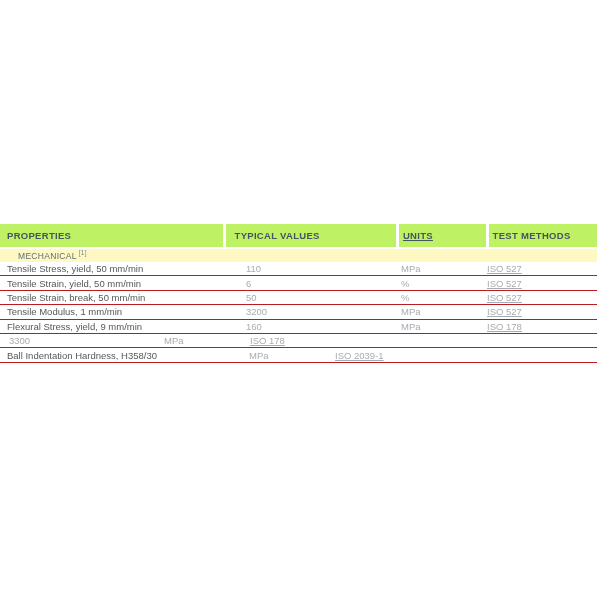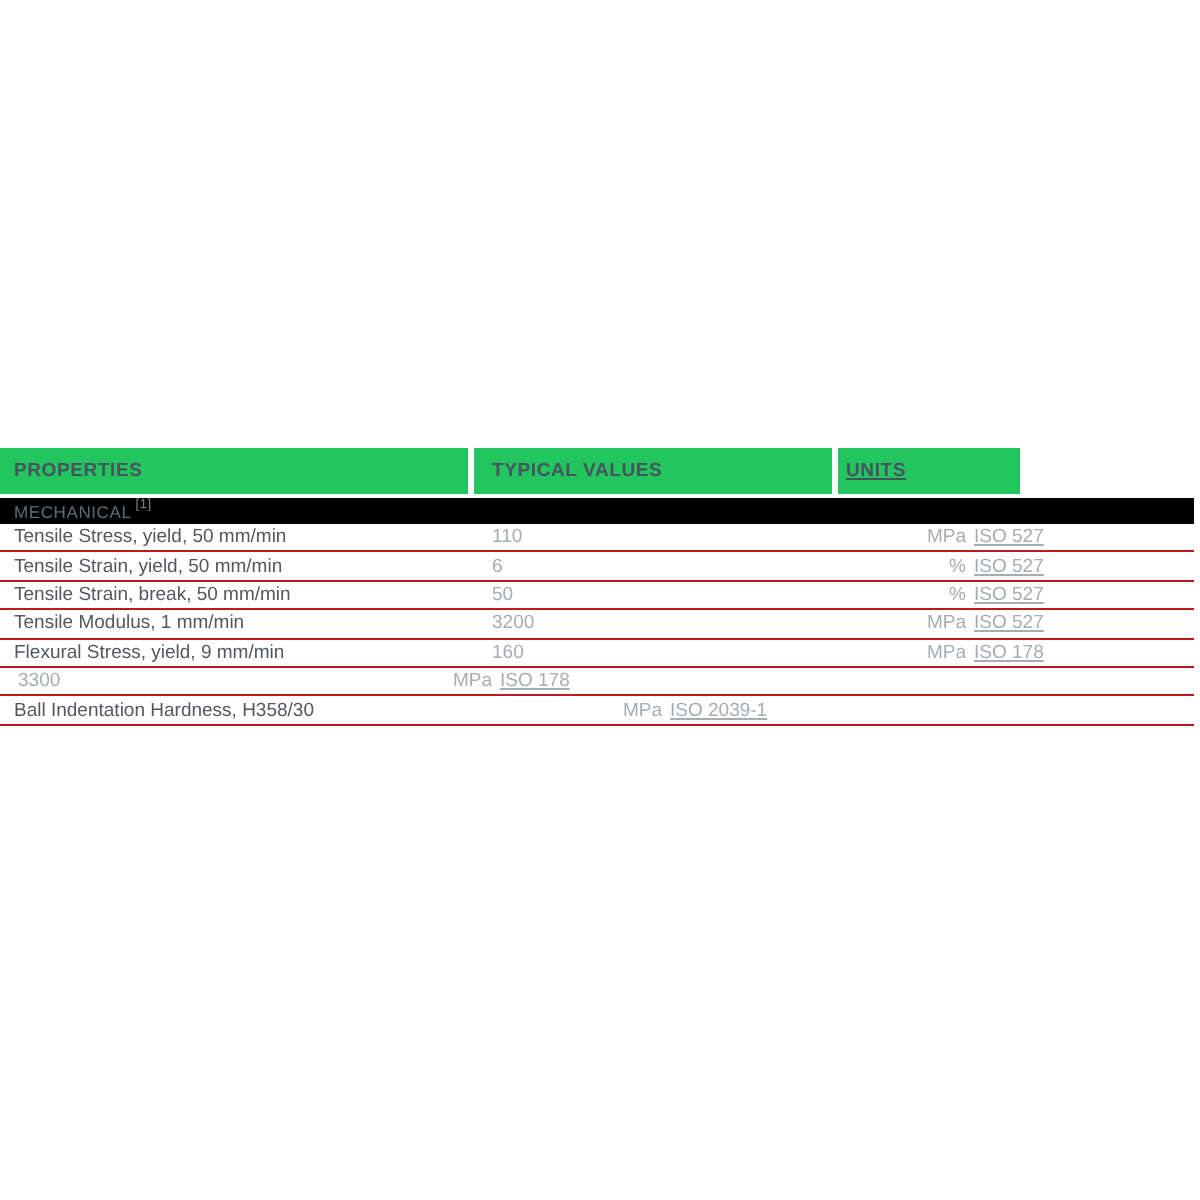--- a/index.html
+++ b/index.html
@@ -18,43 +18,43 @@
     width: 597px;
   }
   
   .header-row {
     display: flex;
     gap: 3px;
     height: 23px;
     margin-bottom: 2px;
   }
   .header-cell {
-    background: #22c55e;
+    background: #bef264;
     display: flex;
     align-items: center;
     box-sizing: border-box;
     font-size: 9.5px;
     font-weight: 600;
     letter-spacing: 0.3px;
     color: #46545f;
     text-transform: uppercase;
     text-align: center;
   }
   
   .hc1 { width: 234px; padding-left: 7px;  }
   .hc2 { width: 179px; padding-left: 9px;  }
   .hc3 { width: 91px;  padding-left: 4px; text-decoration: underline; }
   .hc4 { width: 114px; padding-left: 4px;  }
   
   .section-row {
-    background: #000000;
+    background: #fef9c3;
     height: 13px;
     display: flex;
     align-items: center;
-    padding-left: 7px;
+    padding-left: 18px;
     box-sizing: border-box;
     font-size: 8.5px;
     letter-spacing: 0.3px;
     color: #5f6c75;
     text-transform: uppercase;
   }
   .section-row .footnote-sup {
     font-size: 6.5px;
     position: relative;
     top: -3px;
@@ -70,32 +70,33 @@
     align-items: center;
   }
   .cell {
     box-sizing: border-box;
     font-size: 9.5px;
     white-space: nowrap;
     overflow: hidden;
   }
   .dc1 { width: 237px; padding-left: 7px;  color: #54585c; }
   .dc2 { width: 152px; padding-left: 9px;  color: #a6acb1; }
-  .dc3 { width: 94px;  padding-left: 12px; color: #a6acb1; text-align: right; }
+  .dc3 { width: 94px;  padding-left: 12px; color: #a6acb1; }
   .dc4 { width: 114px; padding-left: 4px;  color: #a6acb1; text-decoration: underline; }
 </style>
 </head>
 <body>
 
 <div class="props-table">
 
   <div class="header-row">
     <div class="header-cell hc1">PROPERTIES</div>
     <div class="header-cell hc2">TYPICAL VALUES</div>
     <div class="header-cell hc3">UNITS</div>
+    <div class="header-cell hc4">TEST METHODS</div>
   </div>
 
   <div class="section-row">
     <span>MECHANICAL</span>
       <span class="footnote-sup">[1]</span>
   </div>
 
   <div class="data-row">
     <div class="cell dc1">Tensile Stress, yield, 50 mm/min</div>
     <div class="cell dc2">110</div>

